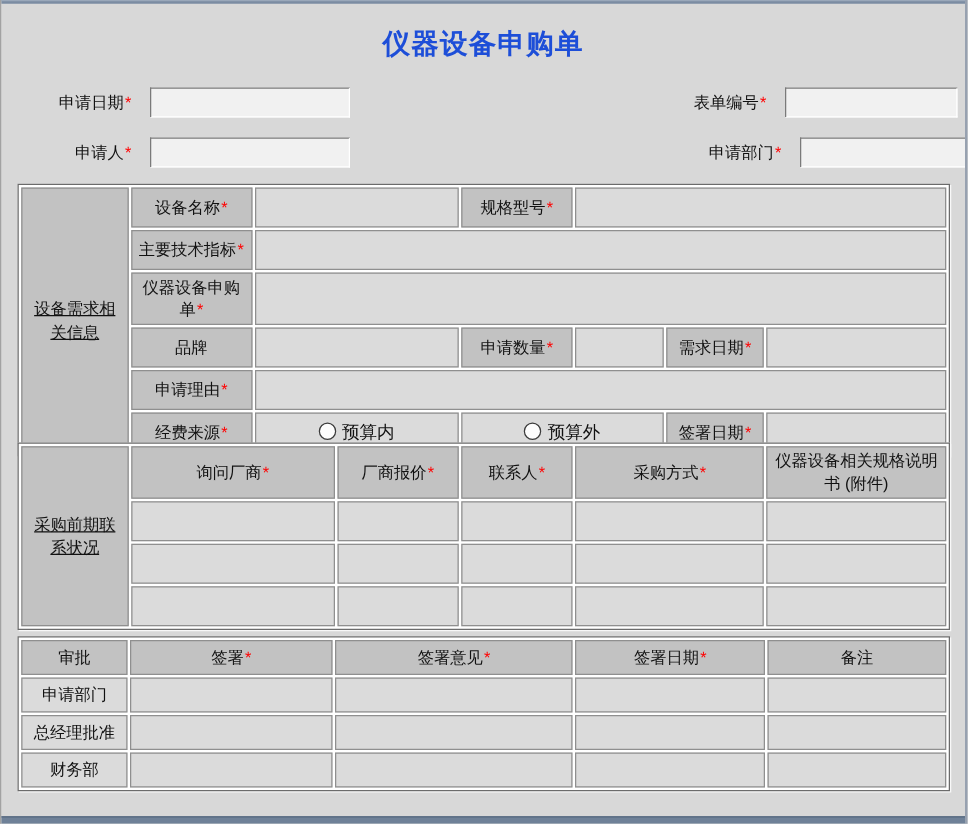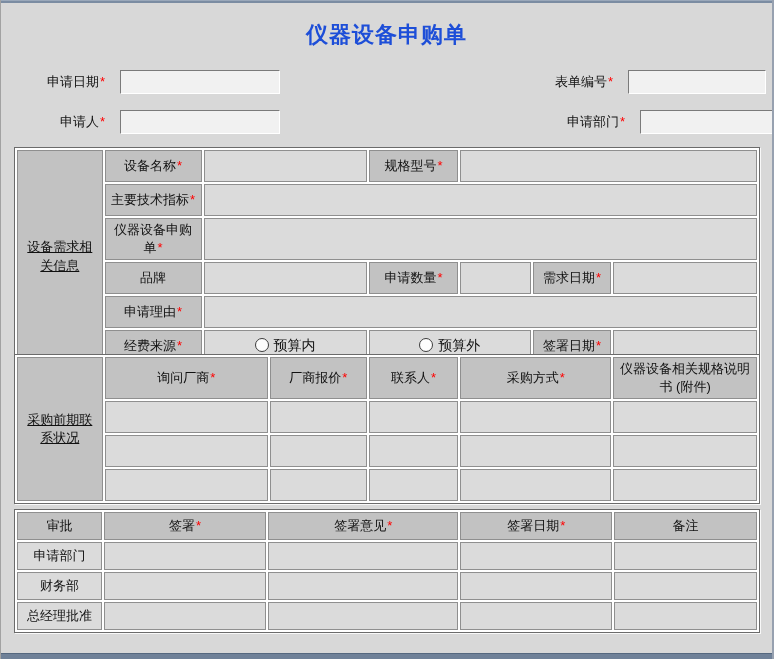--- a/index.html
+++ b/index.html
@@ -184,28 +184,28 @@
     <td class="hd"><span>备注</span></td>
   </tr>
   <tr class="r24">
     <td class="in">申请部门</td>
     <td class="in"></td>
     <td class="in"></td>
     <td class="in"></td>
     <td class="in"></td>
   </tr>
   <tr class="r24">
+    <td class="in">总经理批准</td>
+    <td class="in"></td>
+    <td class="in"></td>
+    <td class="in"></td>
+    <td class="in"></td>
+  </tr>
+  <tr class="r24">
     <td class="in">财务部</td>
-    <td class="in"></td>
-    <td class="in"></td>
-    <td class="in"></td>
-    <td class="in"></td>
-  </tr>
-  <tr class="r24">
-    <td class="in">总经理批准</td>
     <td class="in"></td>
     <td class="in"></td>
     <td class="in"></td>
     <td class="in"></td>
   </tr>
 </tbody>
   </table>
 
 <div class="bottombar"></div>
 

